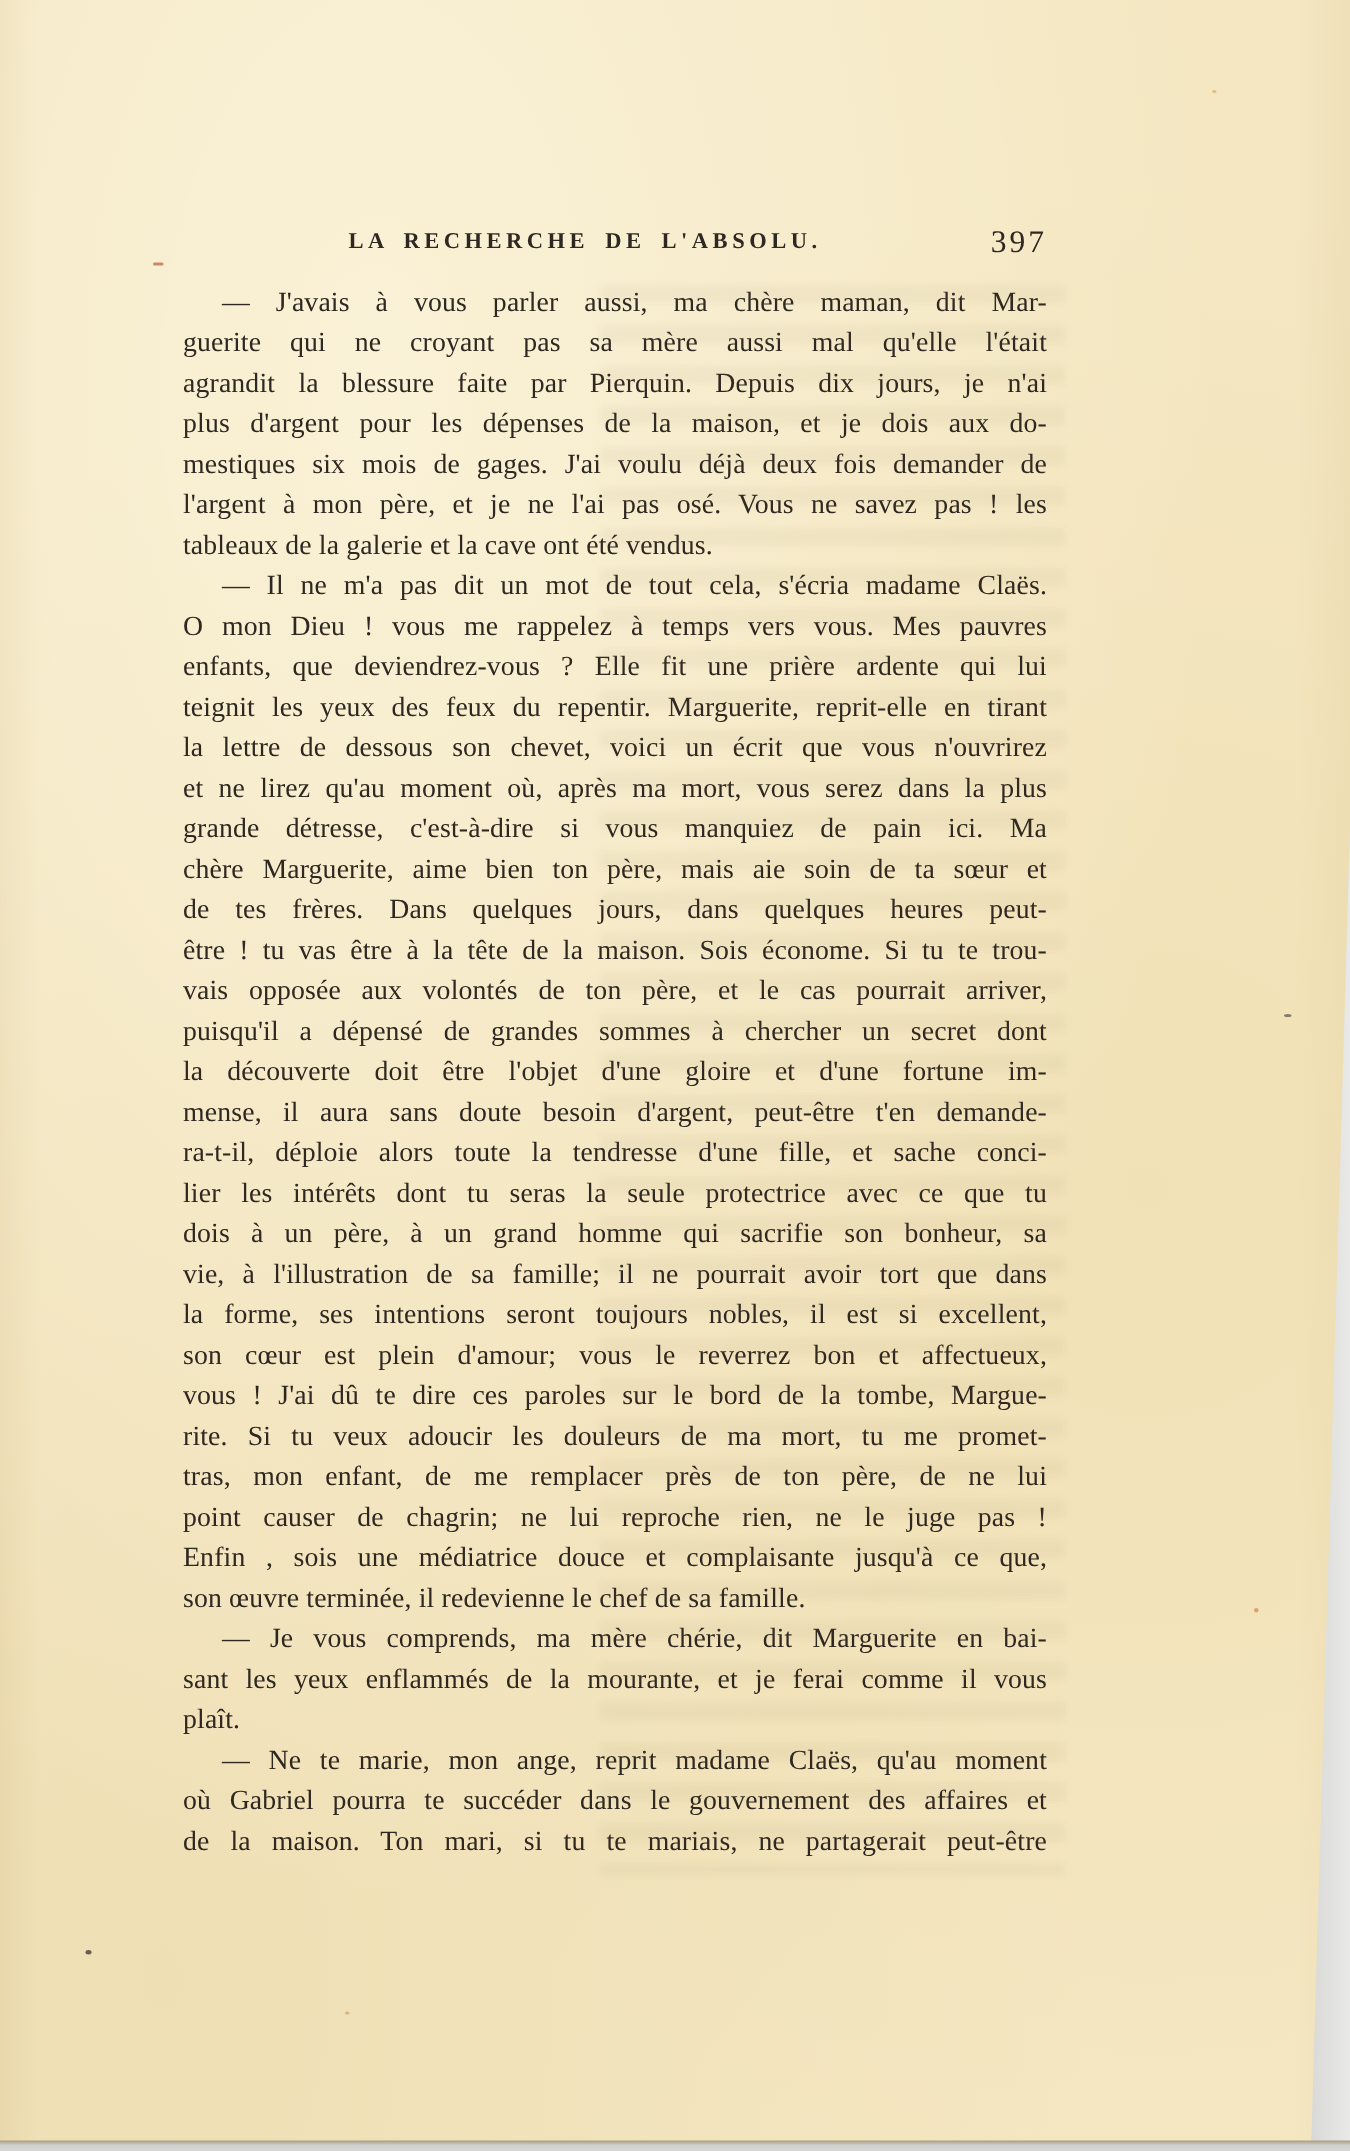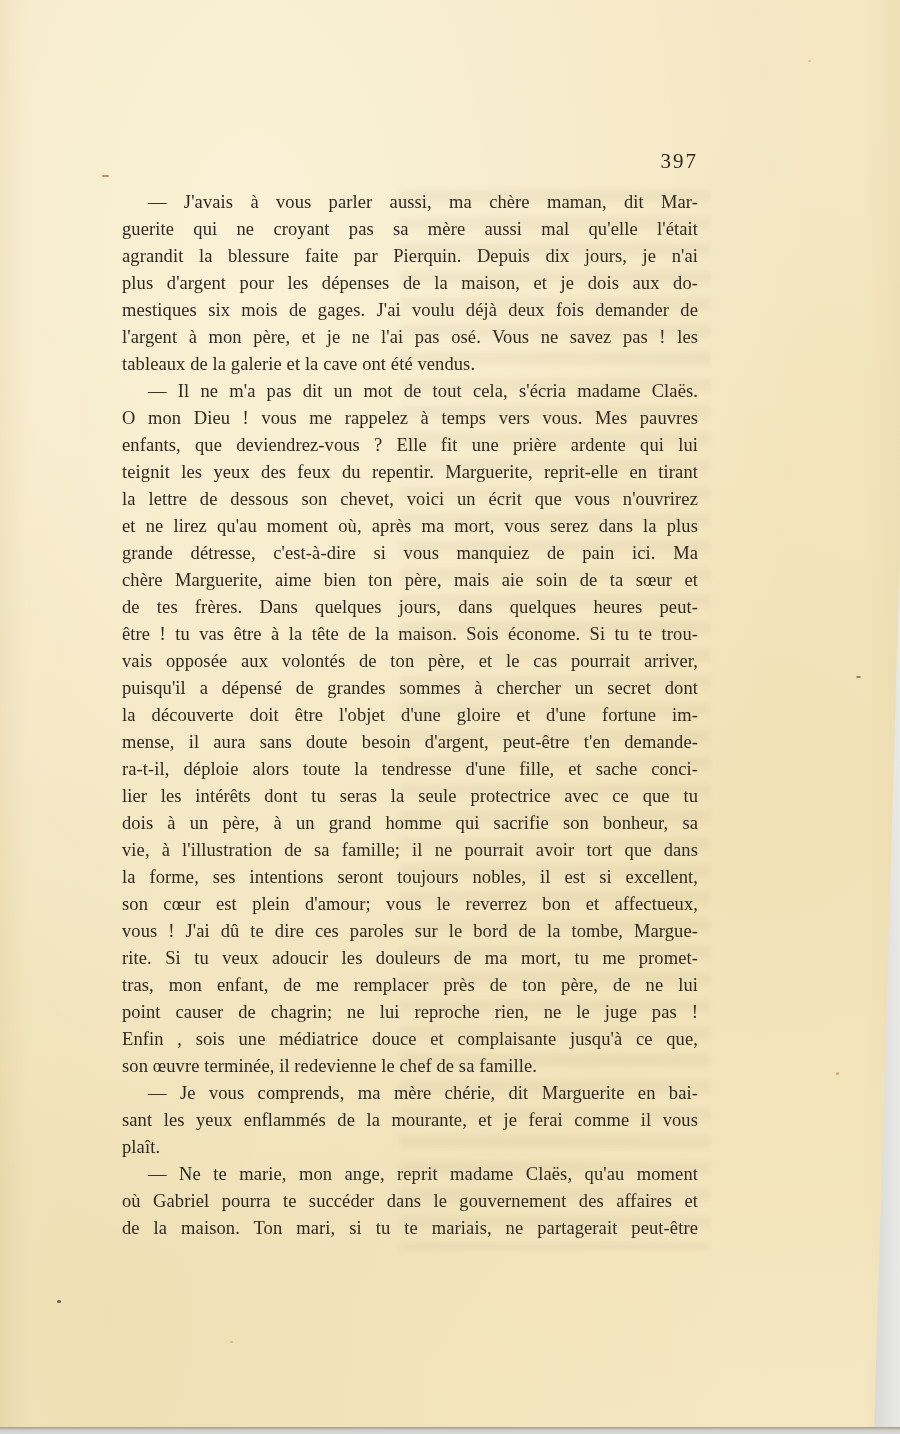--- a/index.html
+++ b/index.html
@@ -103,20 +103,21 @@
   .speck.s5 { left: 230px; top: 1341px; width: 3px; height: 2px; background: #b98a45; opacity: .5; }
   .speck.s6 { left: 808px; top: 60px; width: 3px; height: 2px; background: #c58d4a; opacity: .45; }
 </style>
 </head>
 <body>
 
 <div class="scan-area">
   <div class="paper">
 
     <div class="running-header">
+      <span class="running-title">LA RECHERCHE DE L'ABSOLU.</span>
       <span class="page-number">397</span>
     </div>
 
     <div class="body-text">
         <div>
           <div class="line first">— J'avais à vous parler aussi, ma chère maman, dit Mar-</div>
           <div class="line">guerite qui ne croyant pas sa mère aussi mal qu'elle l'était</div>
           <div class="line">agrandit la blessure faite par Pierquin. Depuis dix jours, je n'ai</div>
           <div class="line">plus d'argent pour les dépenses de la maison, et je dois aux do-</div>
           <div class="line">mestiques six mois de gages. J'ai voulu déjà deux fois demander de</div>

